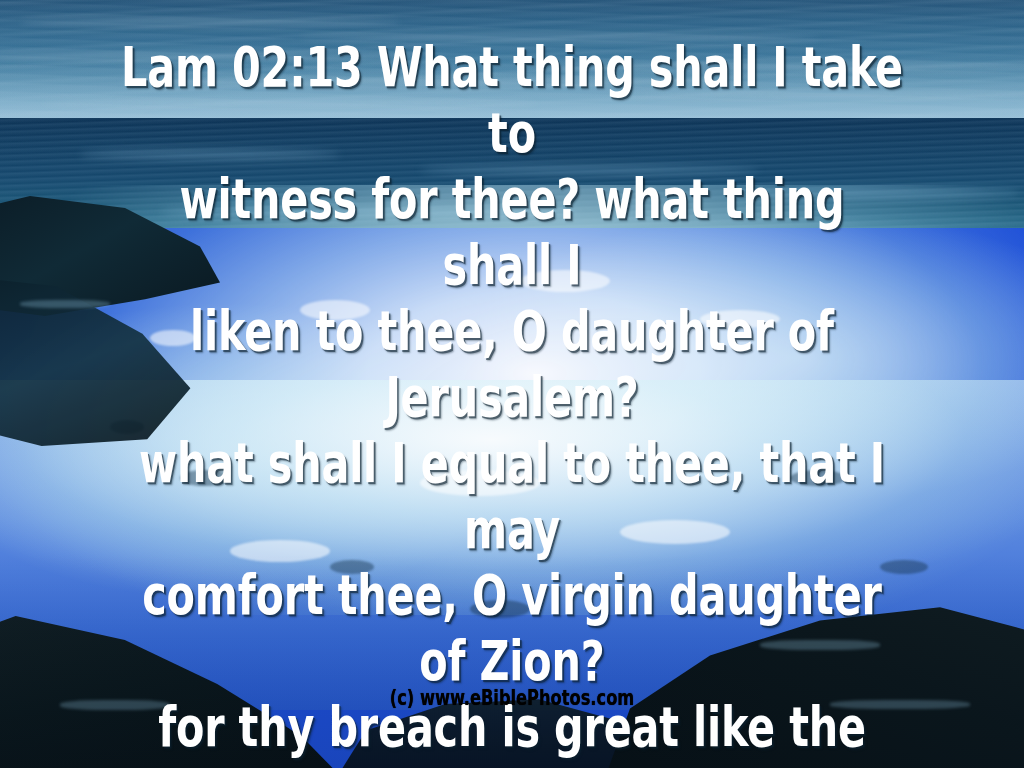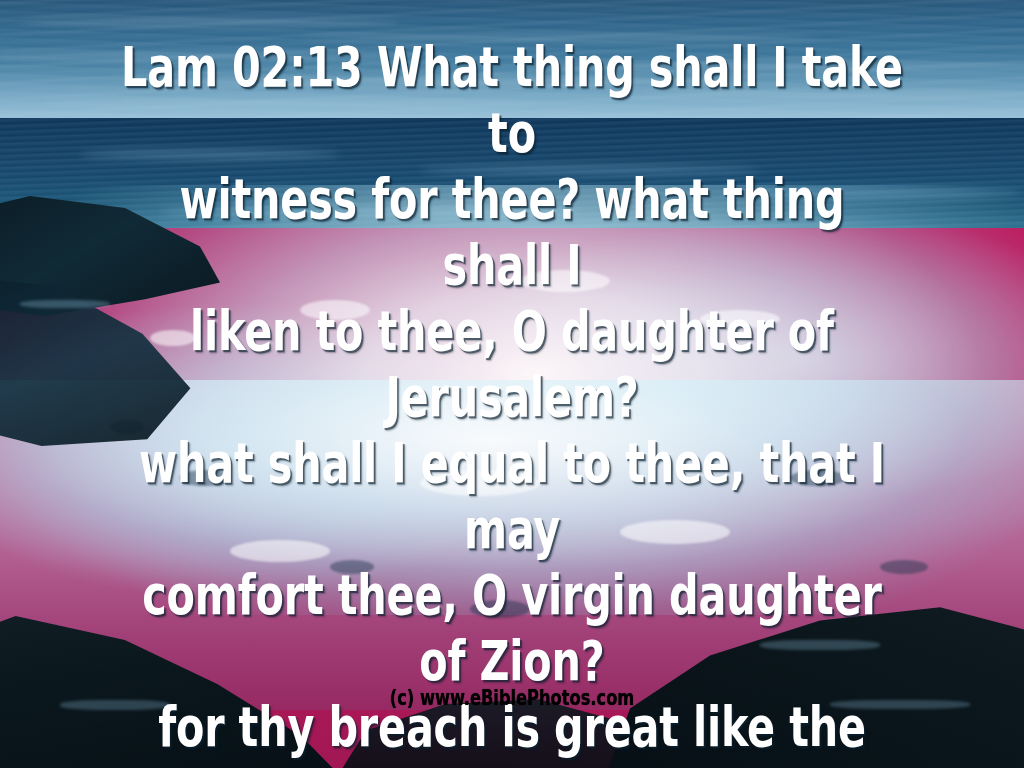--- a/index.html
+++ b/index.html
@@ -10,21 +10,21 @@
   }
   body {
     font-family: "Liberation Sans", sans-serif;
   }
 
   #stage {
     position: relative;
     width: 1024px;
     height: 768px;
     overflow: hidden;
-    background: #be185d;
+    background: #1d4ed8;
   }
 
   
   .photo {
     position: absolute;
     inset: 0;
     overflow: hidden;
   }
 
   

